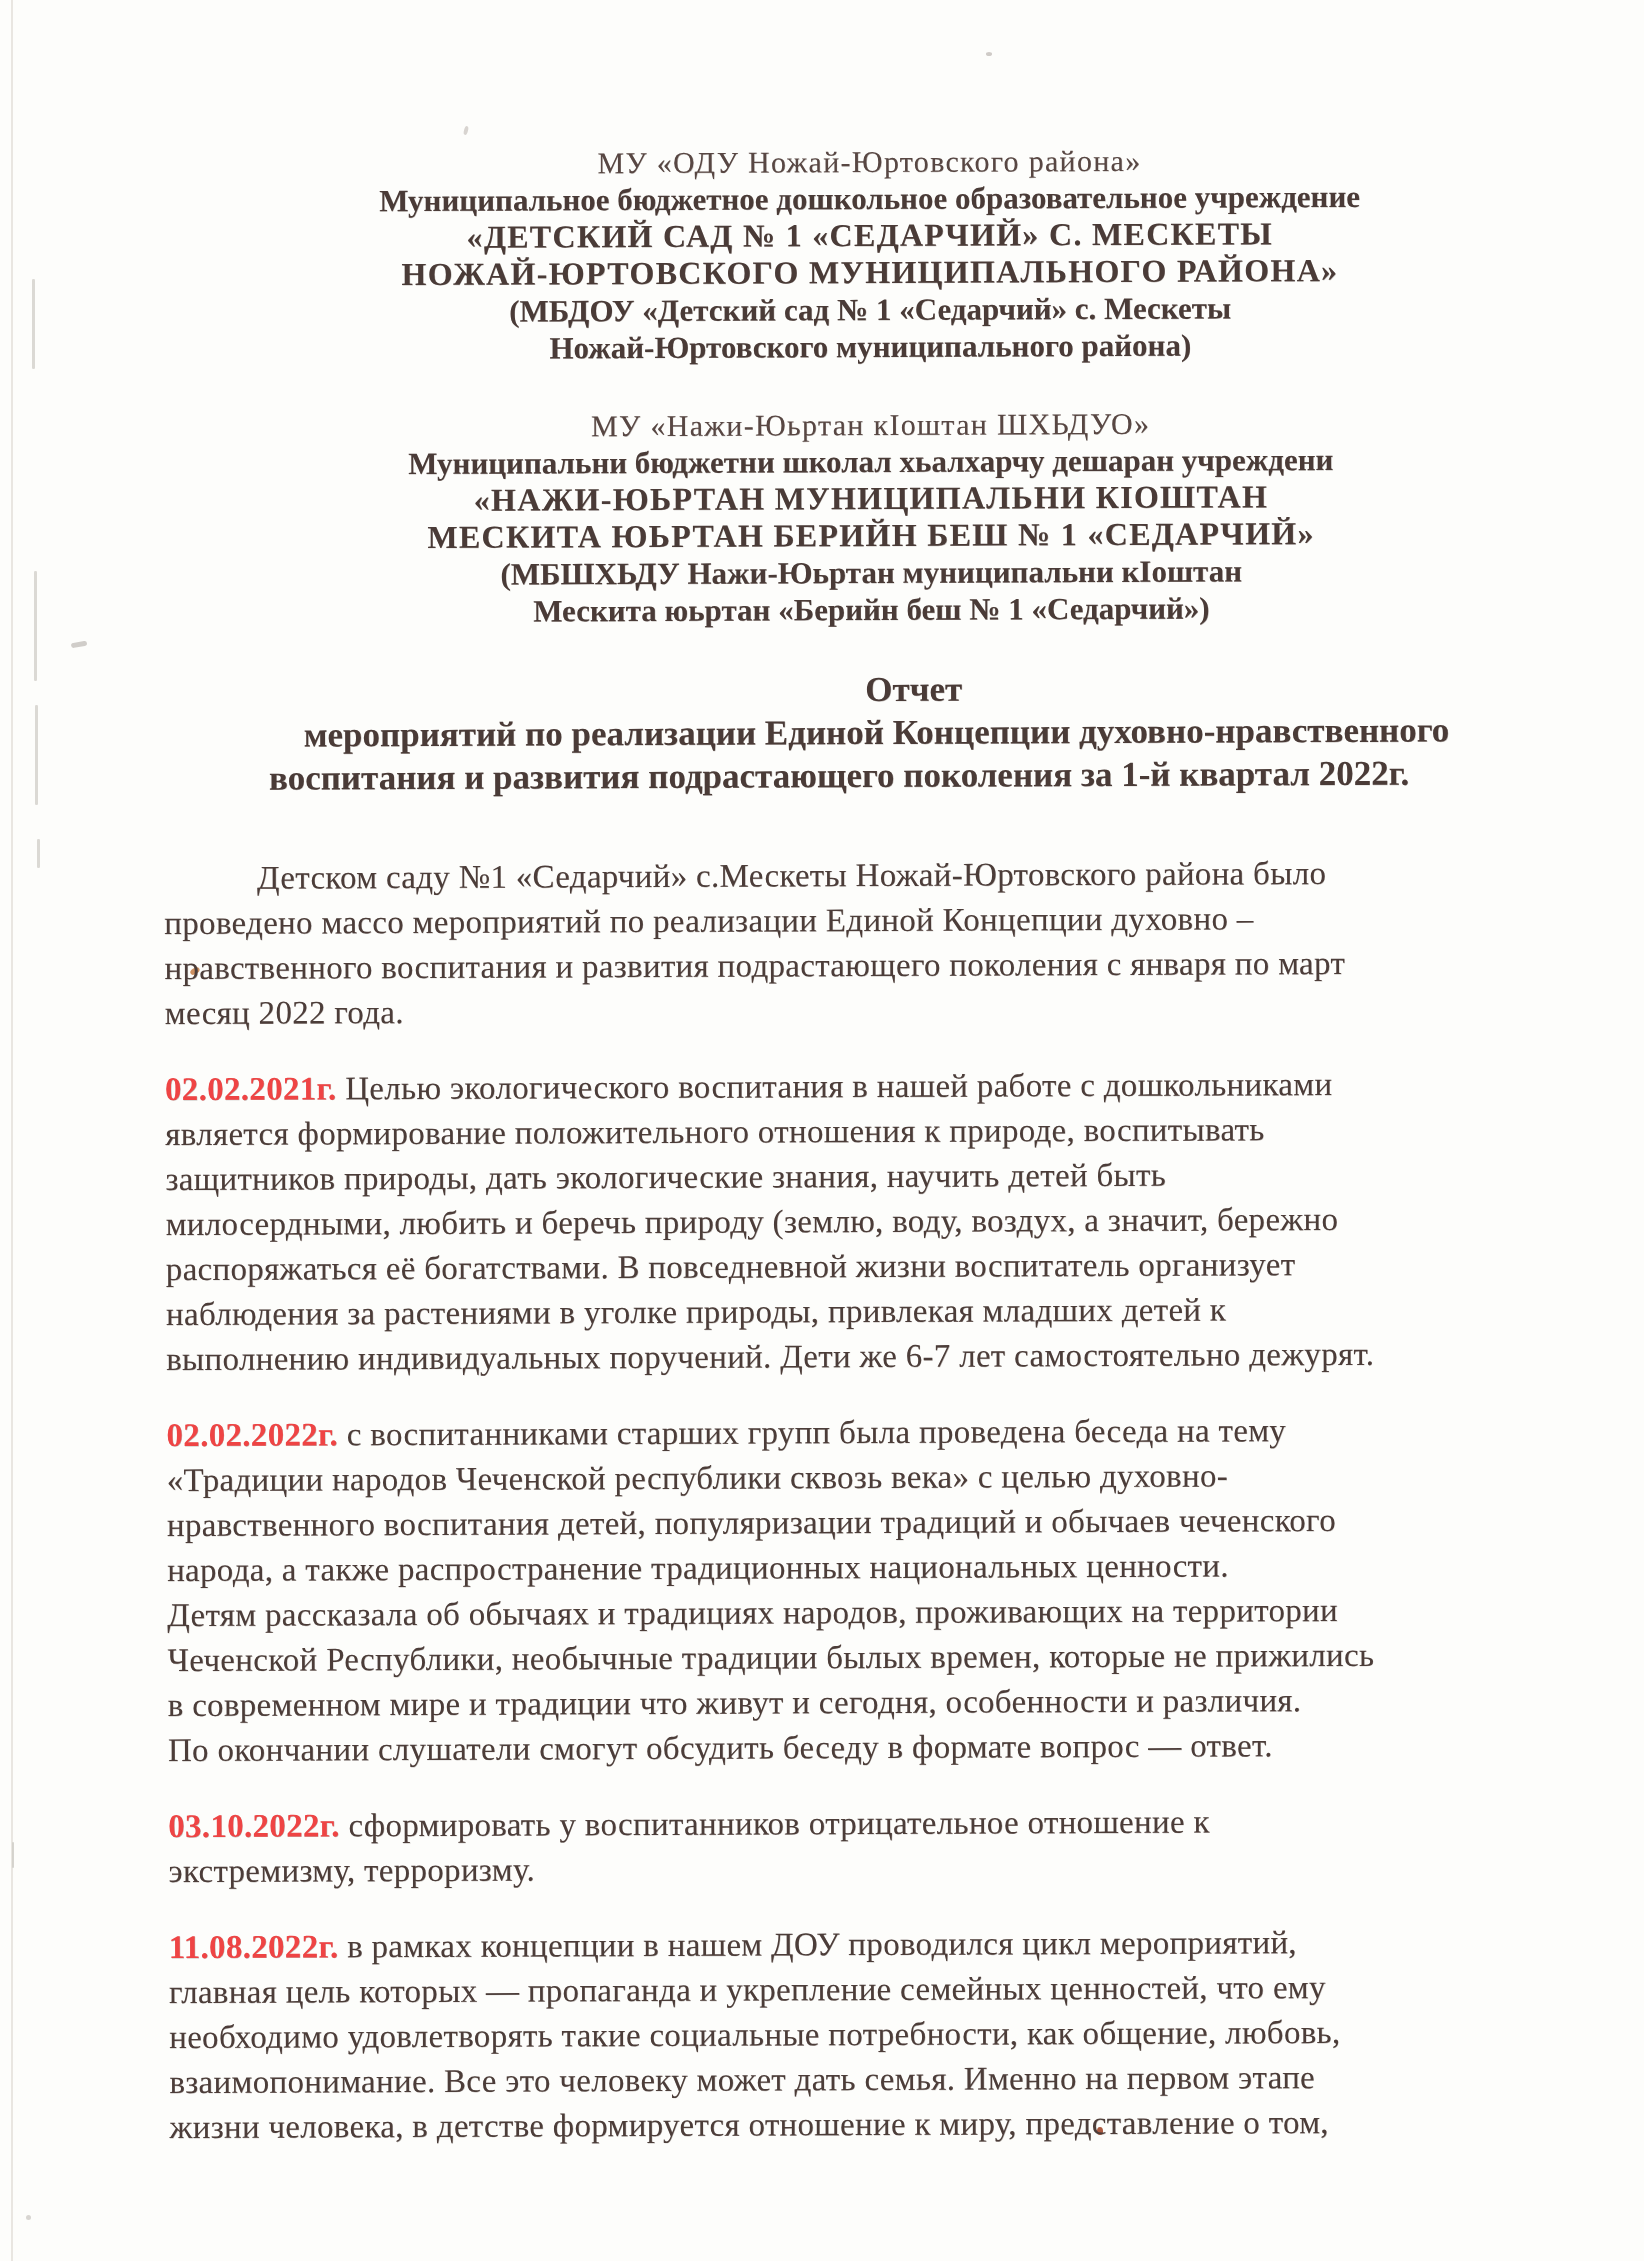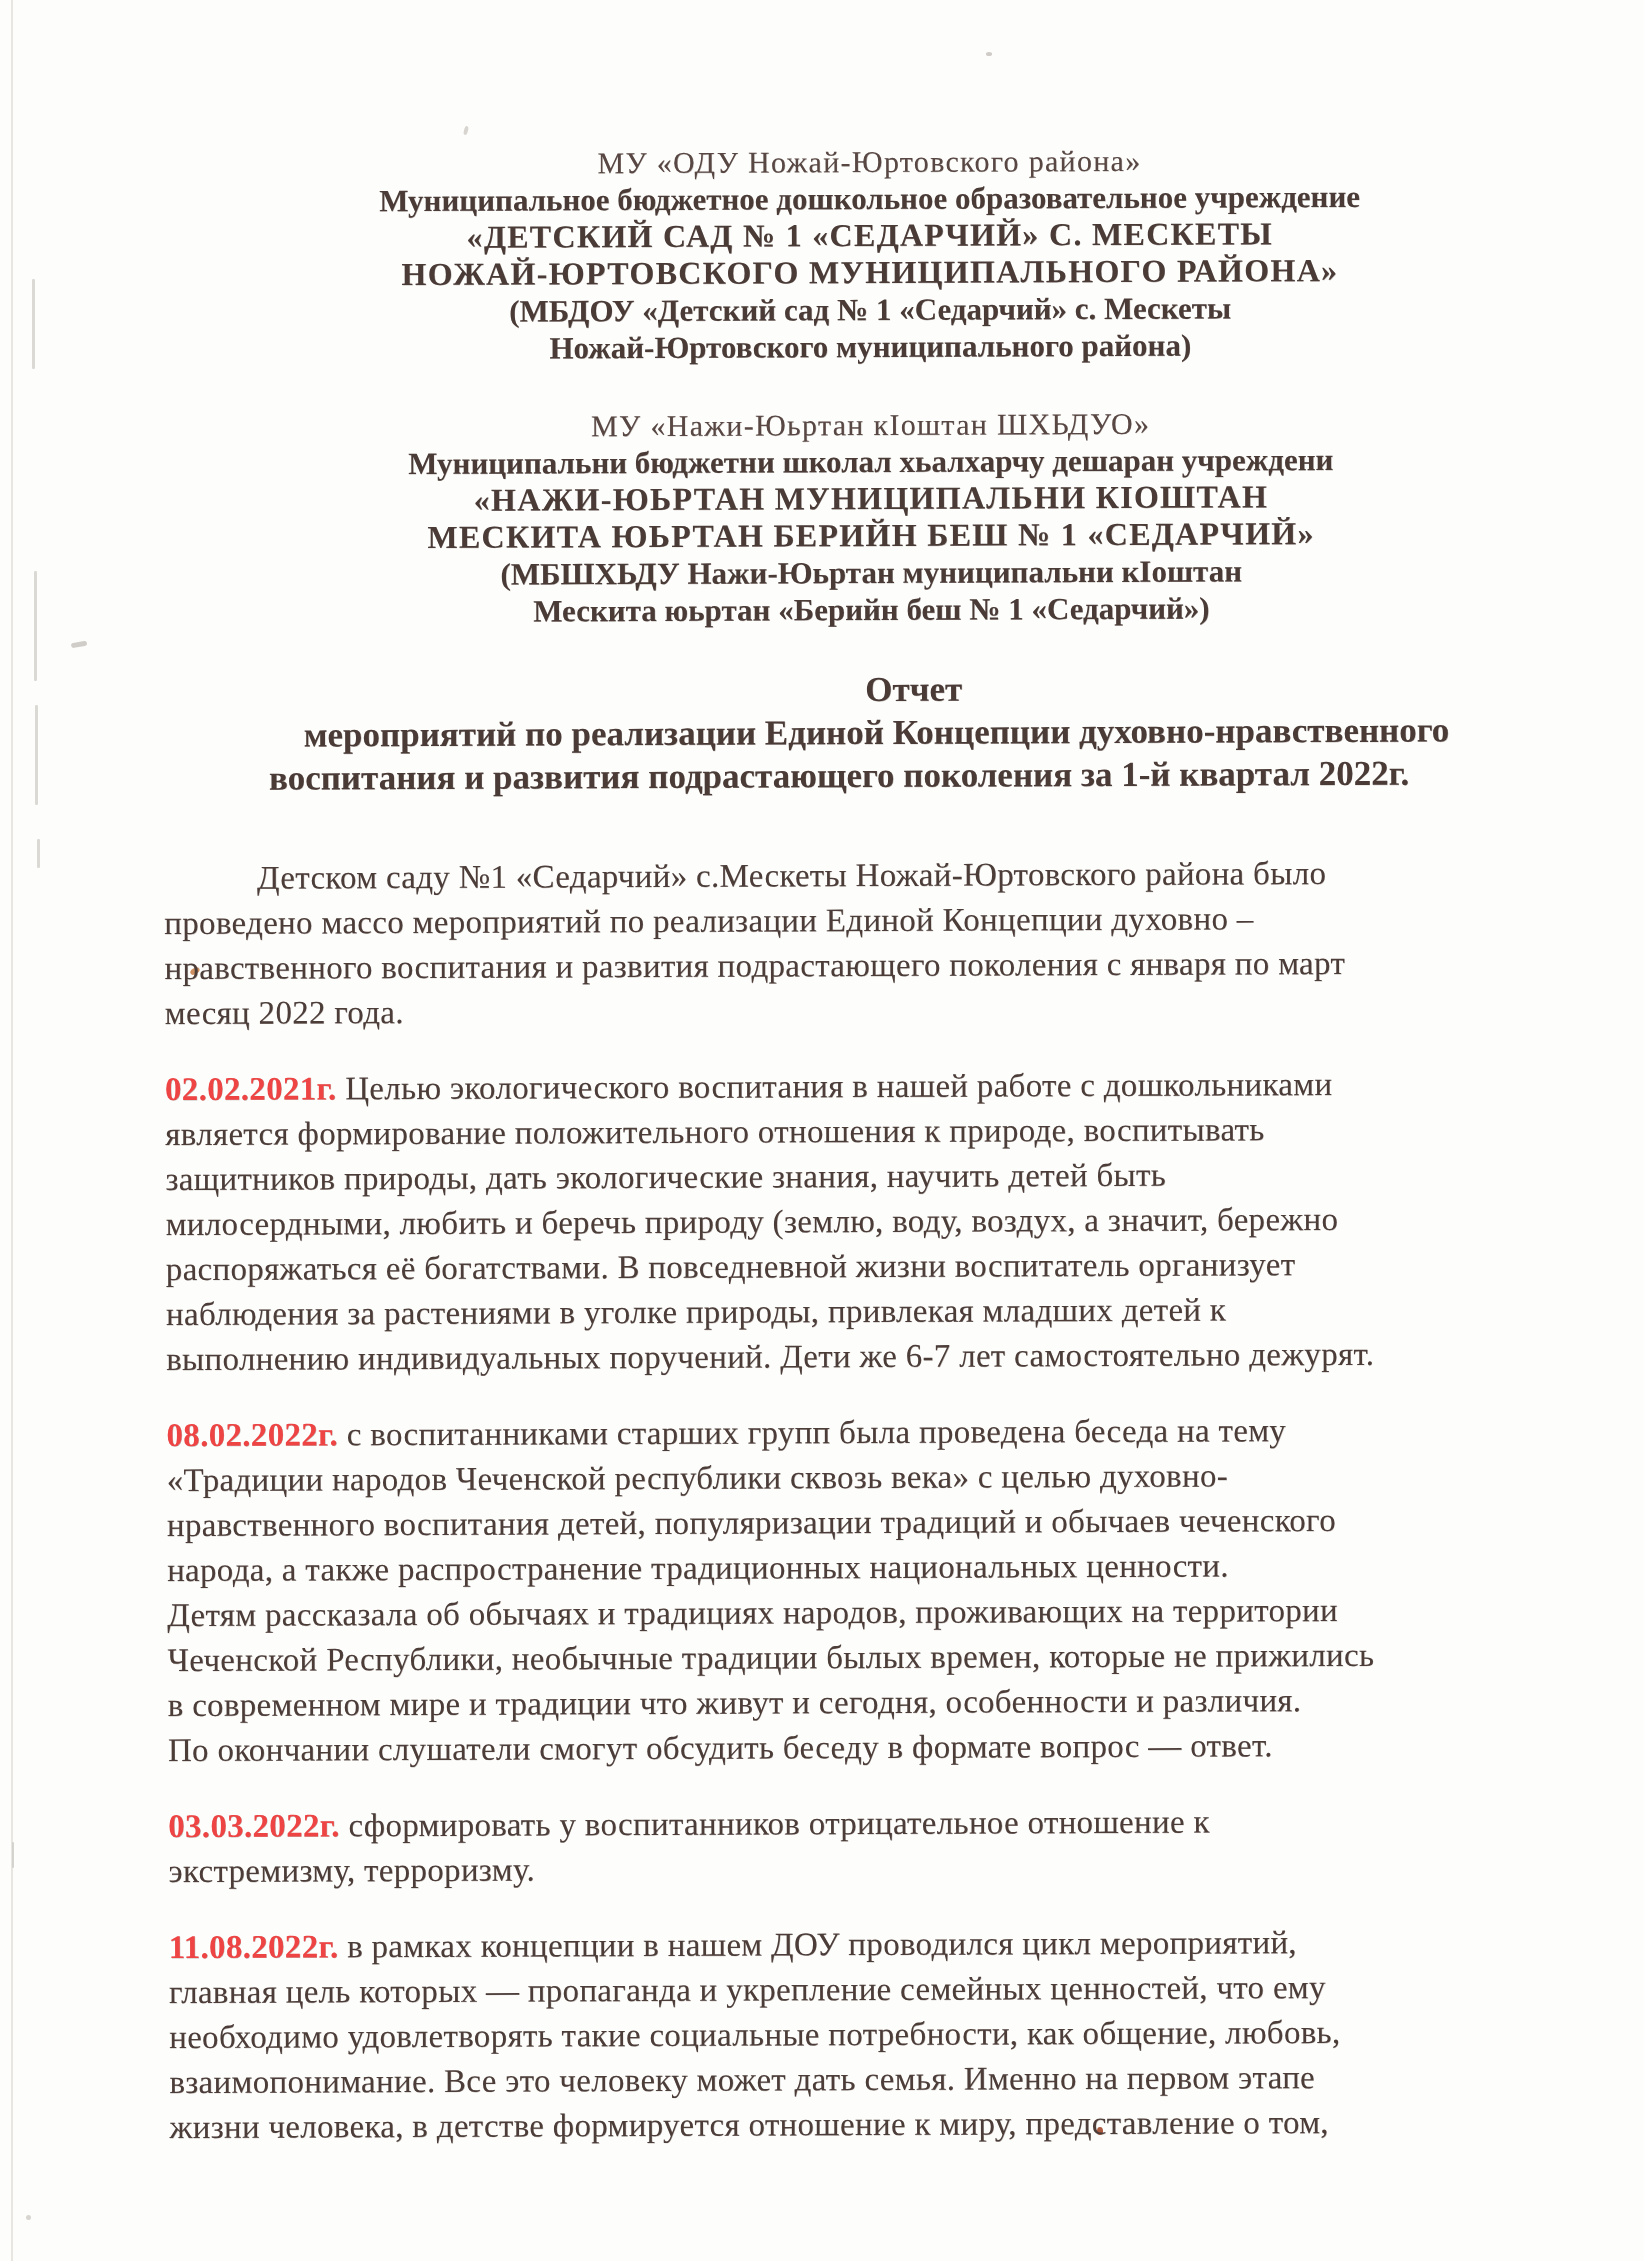--- a/index.html
+++ b/index.html
@@ -170,31 +170,31 @@
         <div class="para">
           <div class="line"><span class="date">02.02.2021г.</span> Целью экологического воспитания в нашей работе с дошкольниками</div>
           <div class="line">является формирование положительного отношения к природе, воспитывать</div>
           <div class="line">защитников природы, дать экологические знания, научить детей быть</div>
           <div class="line">милосердными, любить и беречь природу (землю, воду, воздух, а значит, бережно</div>
           <div class="line">распоряжаться её богатствами. В повседневной жизни воспитатель организует</div>
           <div class="line">наблюдения за растениями в уголке природы, привлекая младших детей к</div>
           <div class="line">выполнению индивидуальных поручений. Дети же 6-7 лет самостоятельно дежурят.</div>
         </div>
         <div class="para">
-          <div class="line"><span class="date">08.02.2022г.</span> с воспитанниками старших групп была проведена беседа на тему</div>
+          <div class="line"><span class="date">02.02.2022г.</span> с воспитанниками старших групп была проведена беседа на тему</div>
           <div class="line">«Традиции народов Чеченской республики сквозь века» с целью духовно-</div>
           <div class="line">нравственного воспитания детей, популяризации традиций и обычаев чеченского</div>
           <div class="line">народа, а также распространение традиционных национальных ценности.</div>
           <div class="line">Детям рассказала об обычаях и традициях народов, проживающих на территории</div>
           <div class="line">Чеченской Республики, необычные традиции былых времен, которые не прижились</div>
           <div class="line">в современном мире и традиции что живут и сегодня, особенности и различия.</div>
           <div class="line">По окончании слушатели смогут обсудить беседу в формате вопрос — ответ.</div>
         </div>
         <div class="para">
-          <div class="line"><span class="date">03.03.2022г.</span> сформировать у воспитанников отрицательное отношение к</div>
+          <div class="line"><span class="date">03.10.2022г.</span> сформировать у воспитанников отрицательное отношение к</div>
           <div class="line">экстремизму, терроризму.</div>
         </div>
         <div class="para">
           <div class="line"><span class="date">11.08.2022г.</span> в рамках концепции в нашем ДОУ проводился цикл мероприятий,</div>
           <div class="line">главная цель которых — пропаганда и укрепление семейных ценностей, что ему</div>
           <div class="line">необходимо удовлетворять такие социальные потребности, как общение, любовь,</div>
           <div class="line">взаимопонимание. Все это человеку может дать семья. Именно на первом этапе</div>
           <div class="line">жизни человека, в детстве формируется отношение к миру, представление о том,</div>
         </div>
       </section>

